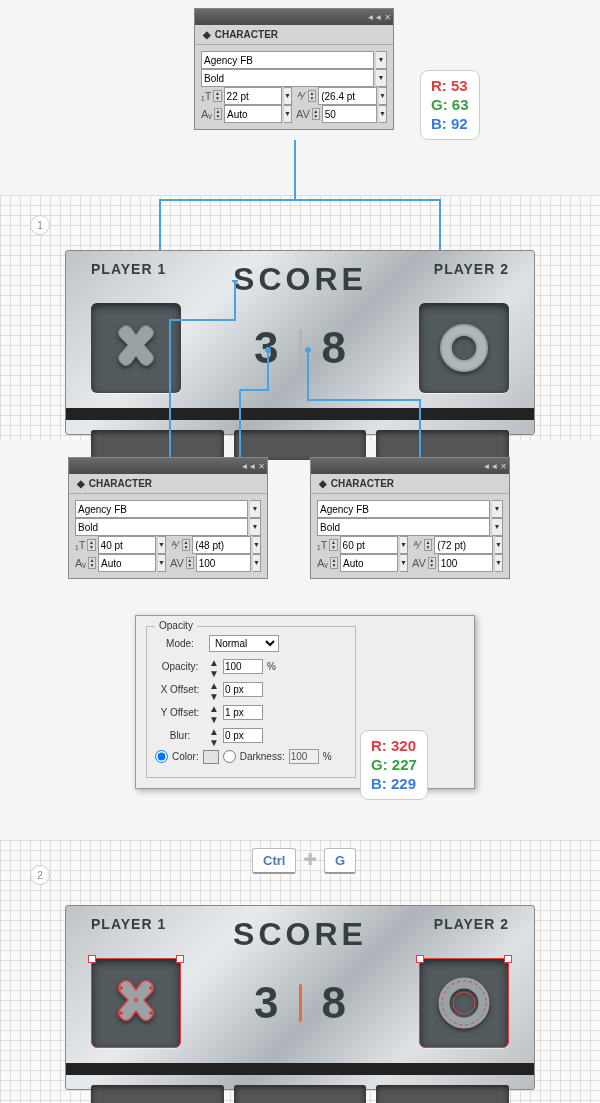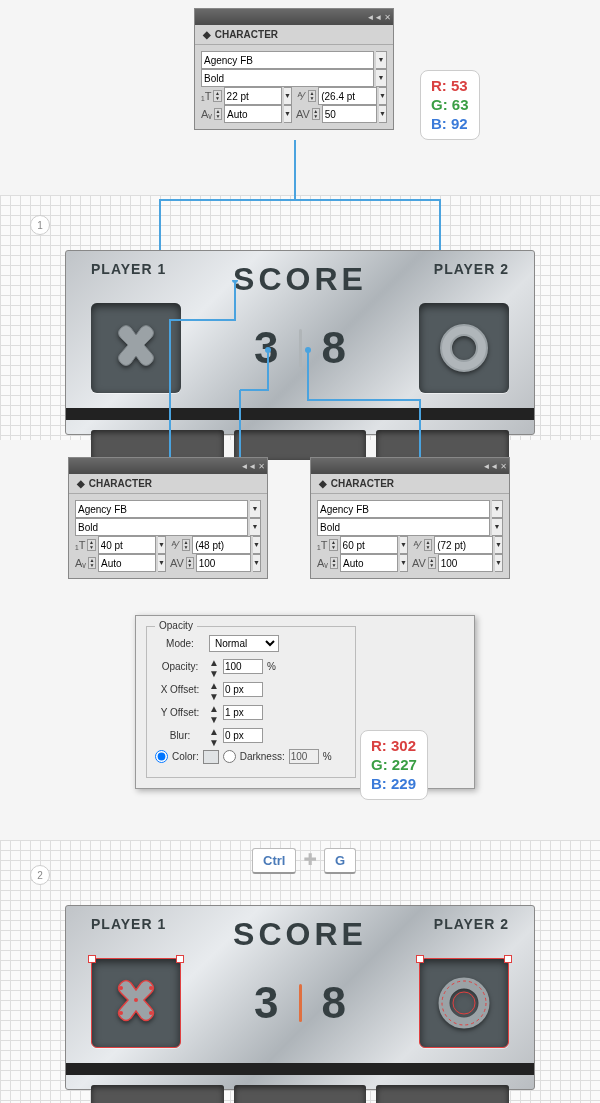--- a/index.html
+++ b/index.html
@@ -358,21 +358,21 @@
         <input type="radio" style="">
           <span>Darkness:</span>
         <input class="mini" disabled="" style="width: 30px; background: rgb(238, 238, 238);" value="100">
           <span>%</span>
       </div>
     </div>
   </div>
 </div>
 
 <div class="rgb-box" style="left:360px;top:730px">
-  <div class="r">R: 302</div>
+  <div class="r">R: 320</div>
   <div class="g">G: 227</div>
   <div class="b">B: 229</div>
 </div>
 
 <div class="grid-area" style="top:840px;height:263px"></div>
 <div class="step-num" style="left:30px;top:865px">
     <span>2</span>
   </div>
 
 <div style="position:absolute;left:252px;top:848px">

